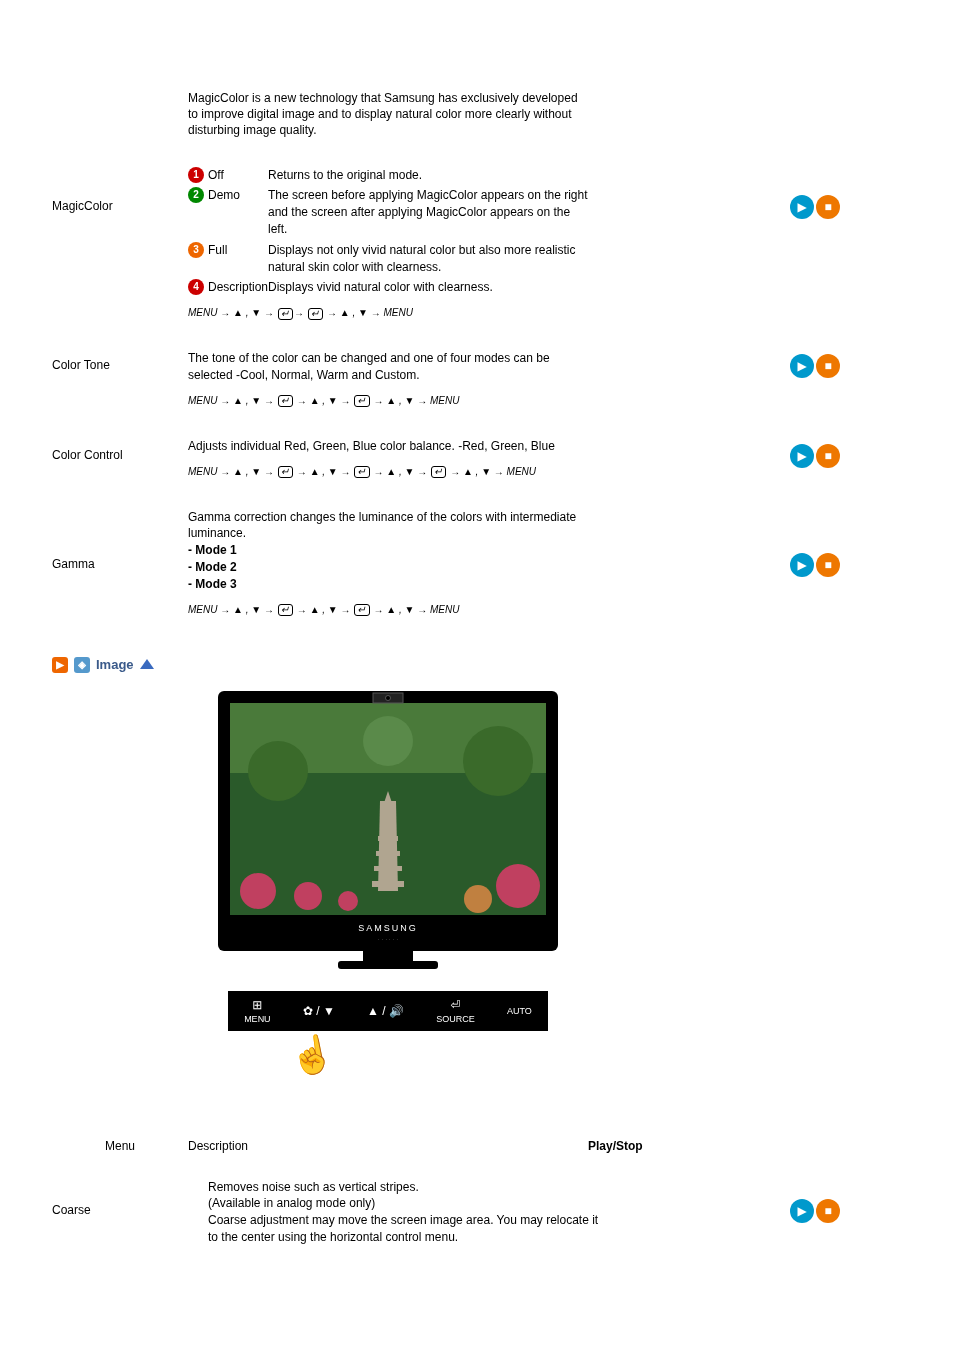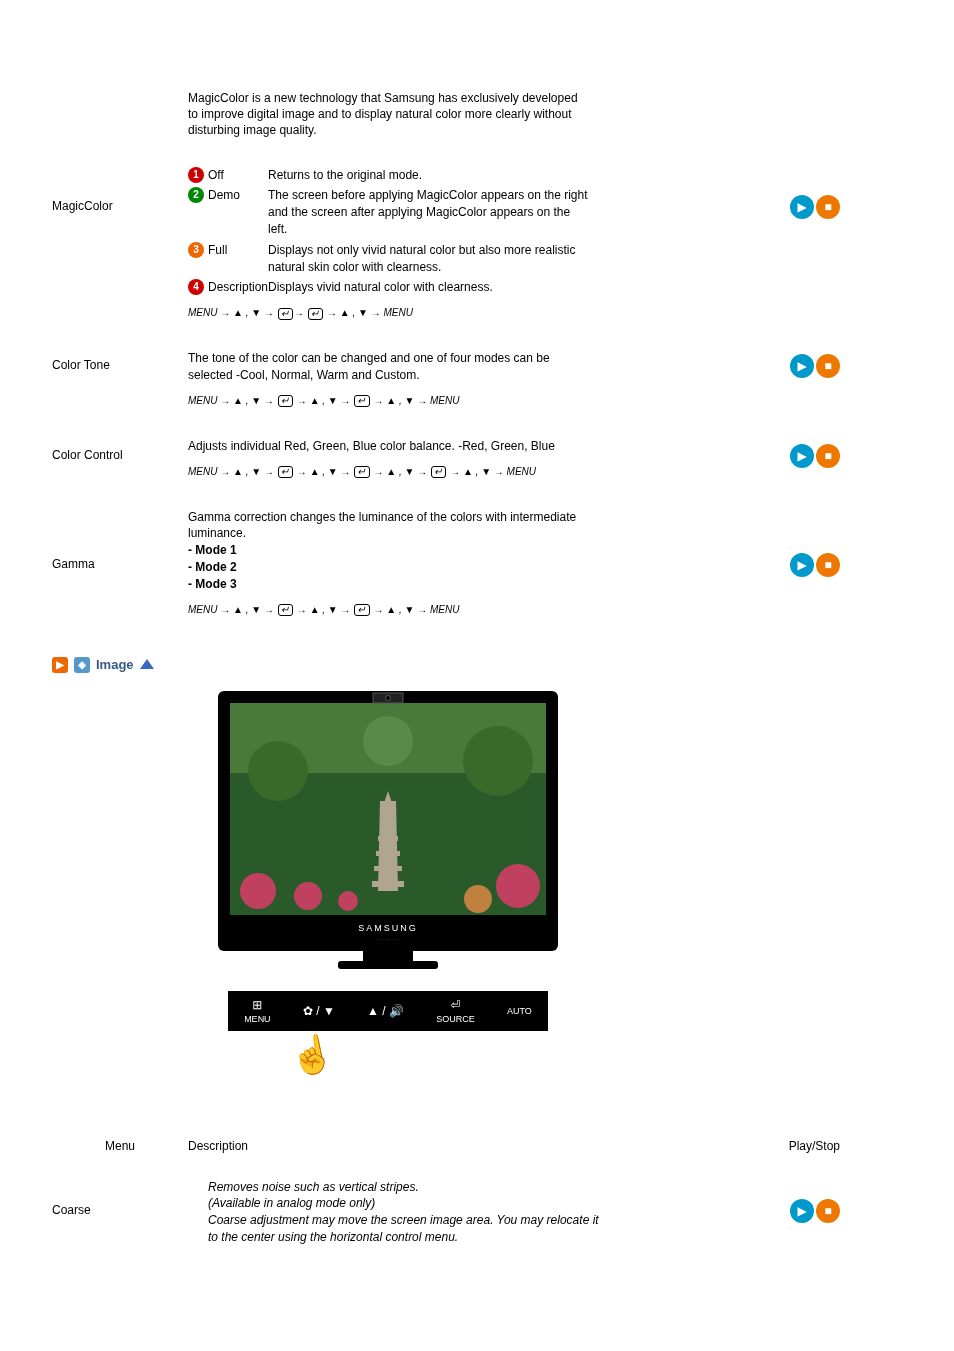--- a/index.html
+++ b/index.html
@@ -153,21 +153,21 @@
     font-size:36px; color:#bbb;
     transform:rotate(-10deg);
   }
   .headers {
     display:flex;
     margin-top:50px;
     margin-bottom:26px;
   }
   .headers > div:nth-child(1){ width:136px; text-align:center; }
   .headers > div:nth-child(2){ width:400px; }
-  .headers > div:nth-child(3){ flex:1; text-align:right; }
+  .headers > div:nth-child(3){ flex:1; text-align:left;font-weight:bold; }
   .bb-item {
     display:flex;flex-direction:column;align-items:center;justify-content:center;gap:2px;
   }
   .bb-icon { font-size:12px; }
 </style>
 </head>
 <body>
 
 <div class="content">
 
@@ -332,21 +332,21 @@
   </div>
 
   <div class="headers">
     <div>Menu</div>
     <div>Description</div>
     <div>Play/Stop</div>
   </div>
 
   <div class="row">
     <div class="left-col" style="padding-top:24px;">Coarse</div>
-    <div class="mid-col" style="padding-left:20px;font-style:italic;">
+    <div class="mid-col" style="padding-left:20px;">
       <div>Removes noise such as vertical stripes.</div>
       <div>(Available in analog mode only)</div>
       <div>Coarse adjustment may move the screen image area. You may relocate it to the center using the horizontal control menu.</div>
     </div>
     <div class="right-col" style="padding-top:20px;">
       <span class="ps-icons">
         <span class="ps-icon ps-play">▶</span>
         <span class="ps-icon ps-stop">■</span>
       </span>
     </div>

